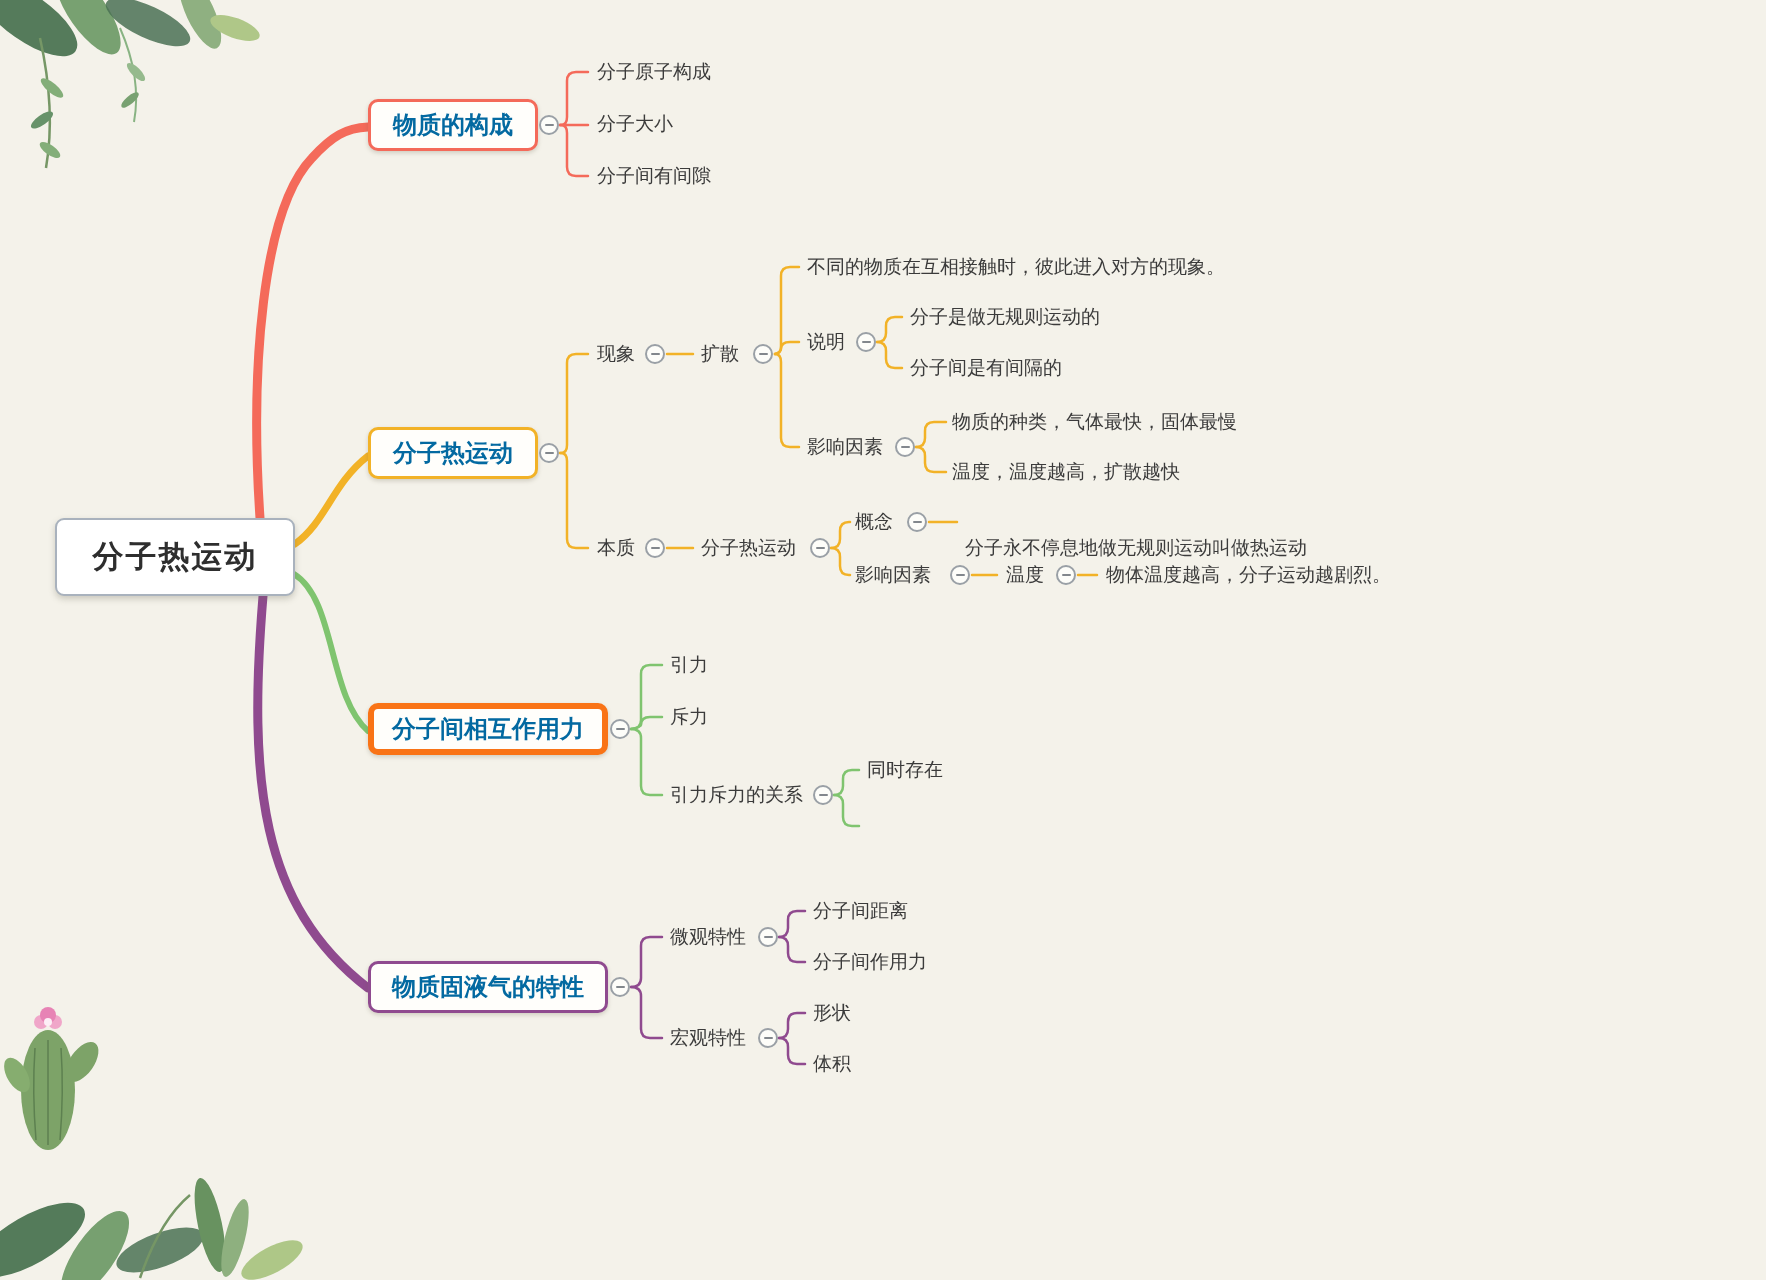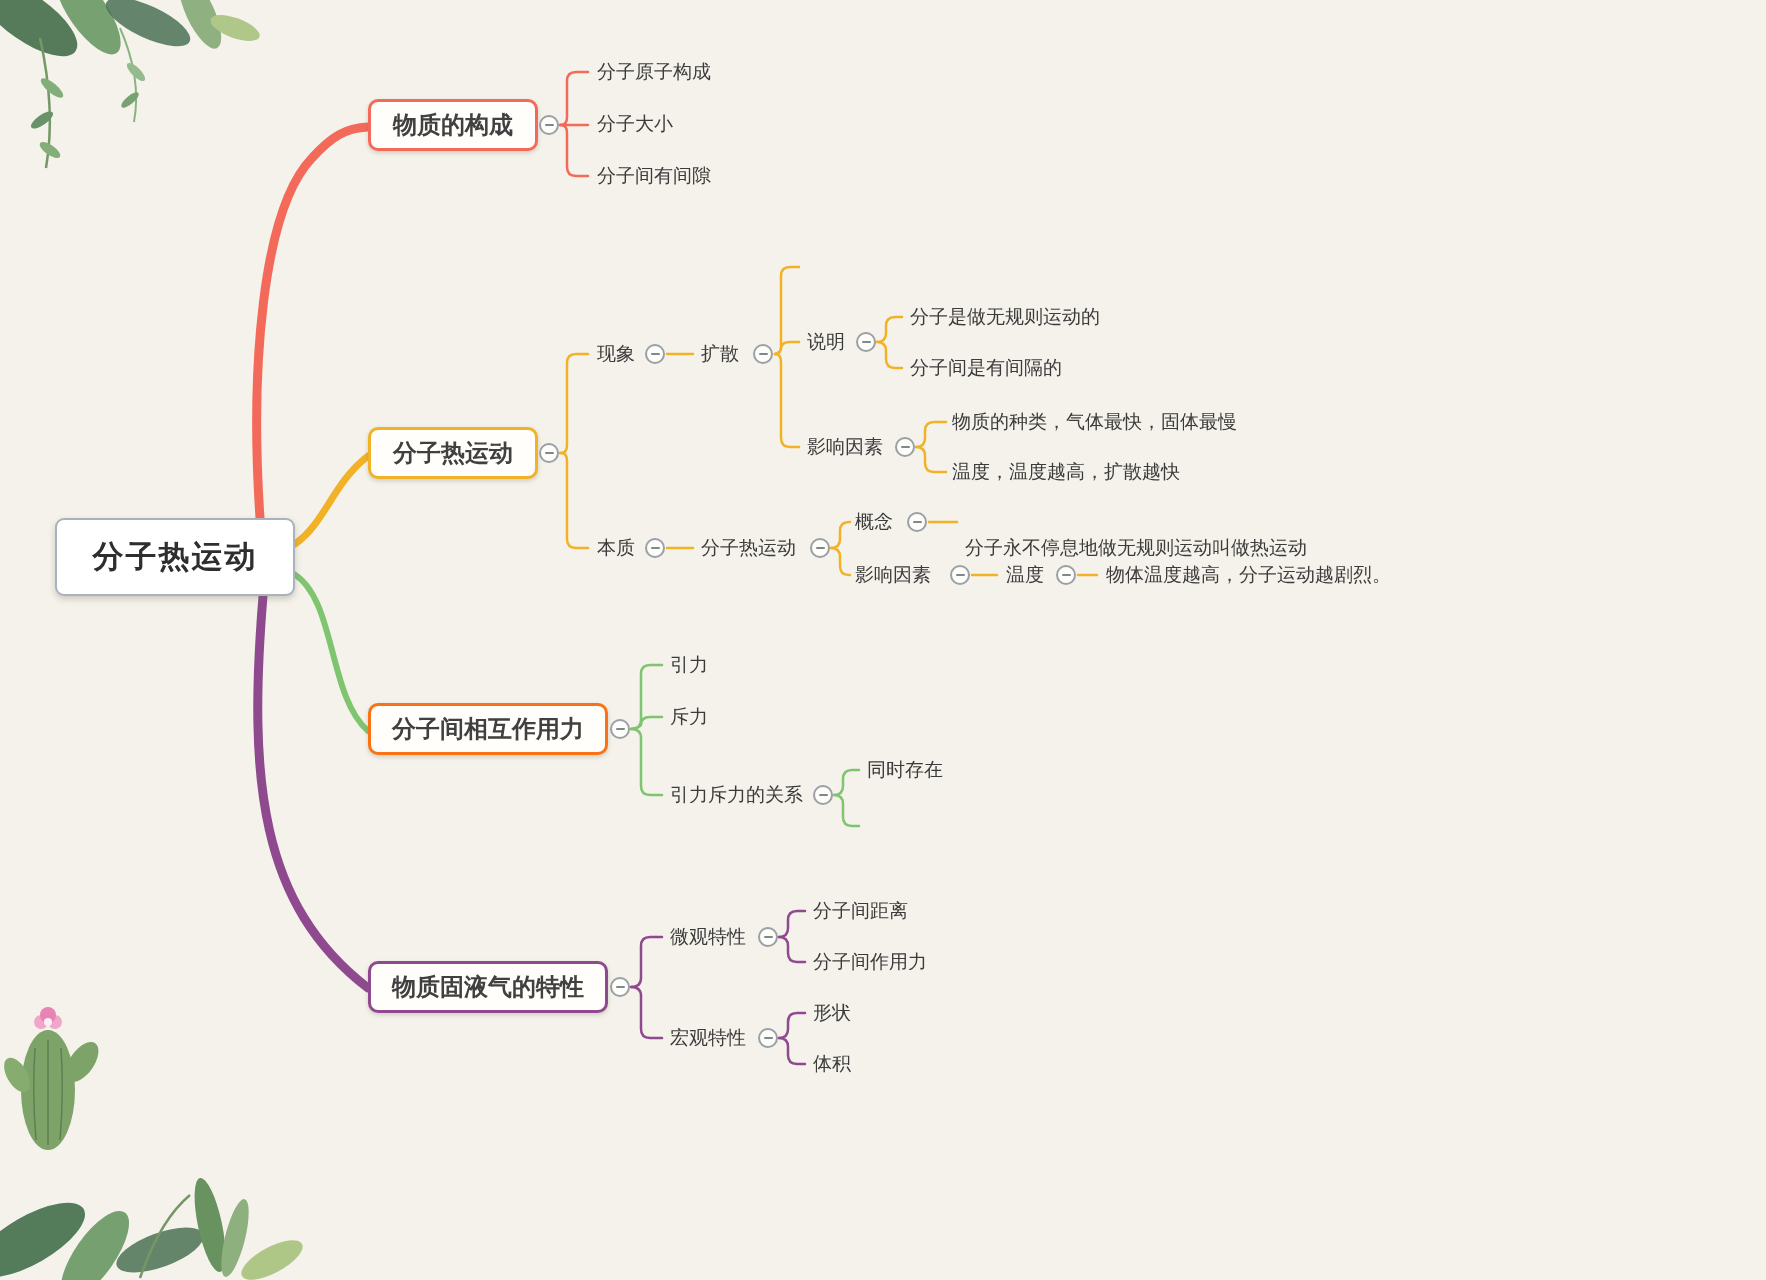--- a/index.html
+++ b/index.html
@@ -8,27 +8,27 @@
     background:#f4f2ea;
     font-family:"Liberation Sans","DejaVu Sans",sans-serif;
   }
   svg.layer{position:absolute;left:0;top:0;}
   .label{
     position:absolute;transform:translateY(-50%);
     font-size:19px;color:#3b3b3b;white-space:nowrap;line-height:1.2;
   }
   .box{
     position:absolute;display:flex;align-items:center;justify-content:center;
-    background:#fffefb;font-weight:bold;font-size:24px;color:#404040;
+    background:#fffefb;font-weight:bold;font-size:24px;color:#0369a1;
     border-radius:10px;box-shadow:0 2px 4px rgba(120,110,90,.28);
     box-sizing:border-box;white-space:nowrap;
   }
   .box.red{border:3px solid #f46a5a;}
   .box.yellow{border:3px solid #f2b227;}
-  .box.green{border:3px solid #f97316;}
+  .box.green{border:6px solid #f97316;}
   .box.purple{border:3px solid #8f4a8f;}
   .root-box{
     position:absolute;display:flex;align-items:center;justify-content:center;
     background:#ffffff;border:2px solid #a9b2bd;border-radius:9px;
     font-weight:bold;font-size:31px;letter-spacing:2px;color:#2e2e2e;
     box-shadow:0 3px 6px rgba(110,105,90,.30);box-sizing:border-box;white-space:nowrap;
   }
   .collapse{
     position:absolute;width:20px;height:20px;box-sizing:border-box;
     border:2px solid #9aa0a6;border-radius:50%;background:#fdfdf9;
@@ -145,20 +145,21 @@
   <div class="box yellow" style="left:368px;top:427px;width:170px;height:52px">分子热运动</div>
   <div class="box green" style="left:368px;top:703px;width:240px;height:52px">分子间相互作用力</div>
   <div class="box purple" style="left:368px;top:961px;width:240px;height:52px">物质固液气的特性</div>
 
   <div class="label" style="left:597px;top:72px">分子原子构成</div>
   <div class="label" style="left:597px;top:124px">分子大小</div>
   <div class="label" style="left:597px;top:176px">分子间有间隙</div>
 
   <div class="label" style="left:597px;top:354px">现象</div>
   <div class="label" style="left:701px;top:354px">扩散</div>
+  <div class="label" style="left:807px;top:267px">不同的物质在互相接触时，彼此进入对方的现象。</div>
   <div class="label" style="left:807px;top:342px">说明</div>
   <div class="label" style="left:910px;top:317px">分子是做无规则运动的</div>
   <div class="label" style="left:910px;top:368px">分子间是有间隔的</div>
   <div class="label" style="left:807px;top:447px">影响因素</div>
   <div class="label" style="left:952px;top:422px">物质的种类，气体最快，固体最慢</div>
   <div class="label" style="left:952px;top:472px">温度，温度越高，扩散越快</div>
   <div class="label" style="left:597px;top:548px">本质</div>
   <div class="label" style="left:701px;top:548px">分子热运动</div>
   <div class="label" style="left:855px;top:522px">概念</div>
   <div class="label" style="left:965px;top:548px">分子永不停息地做无规则运动叫做热运动</div>

